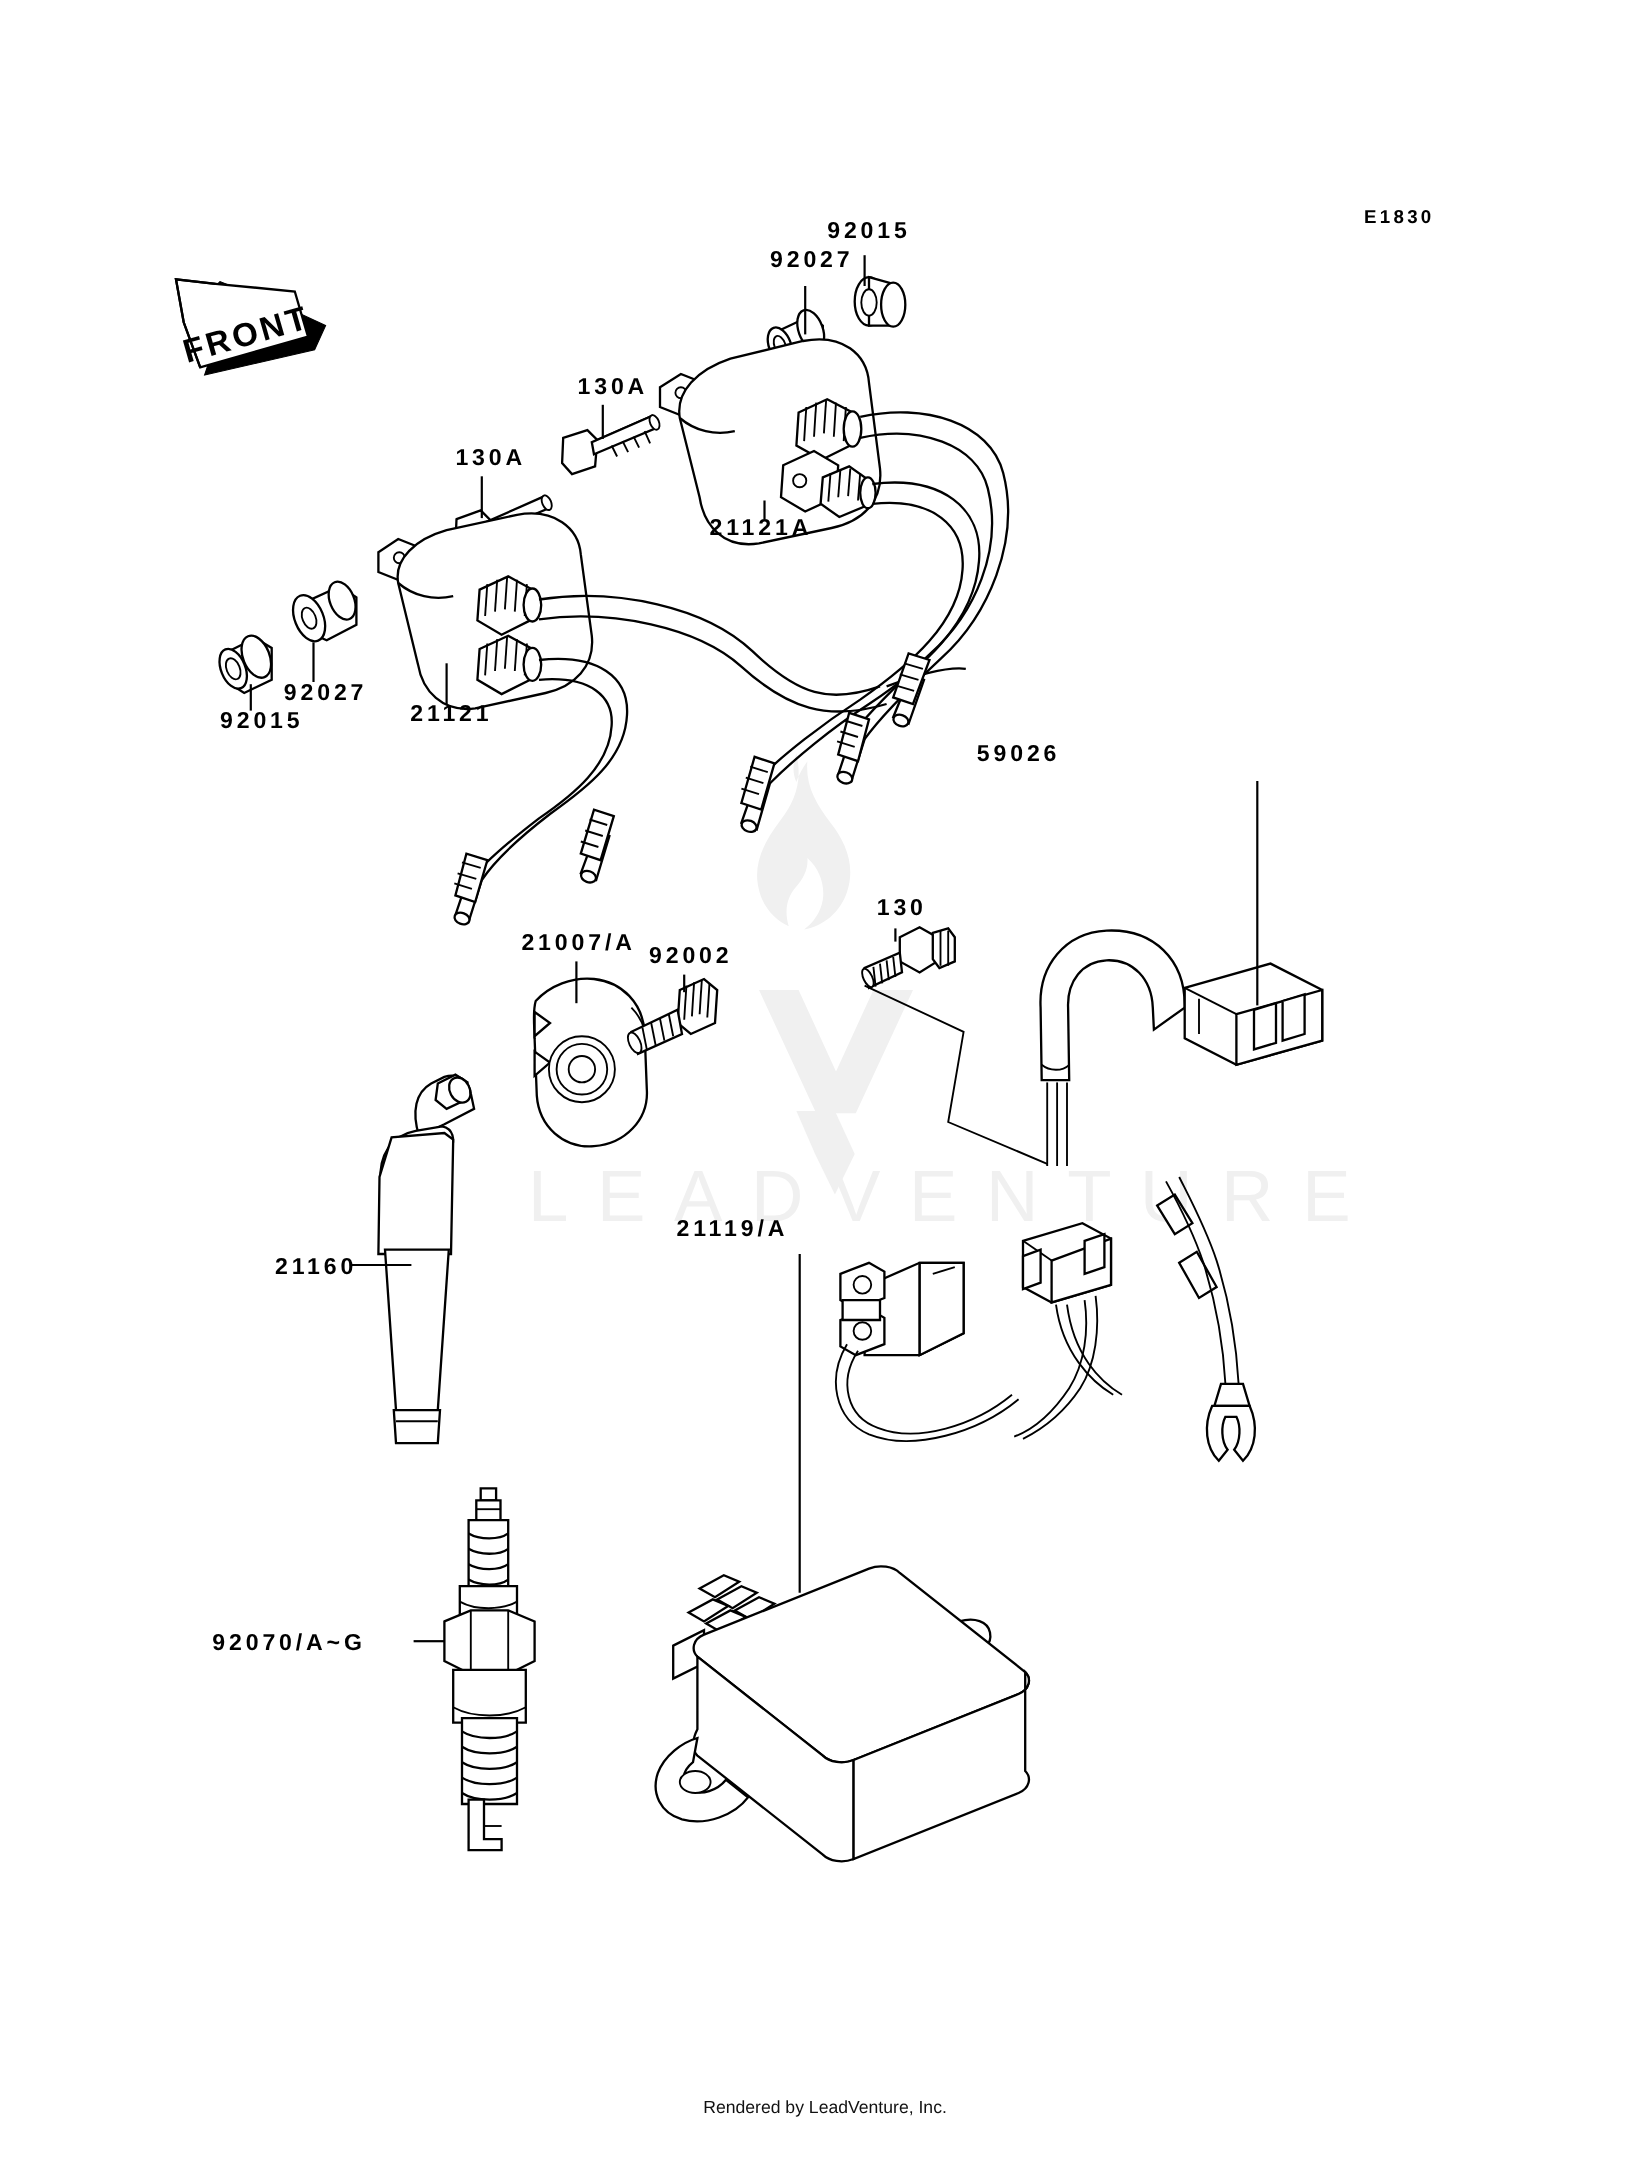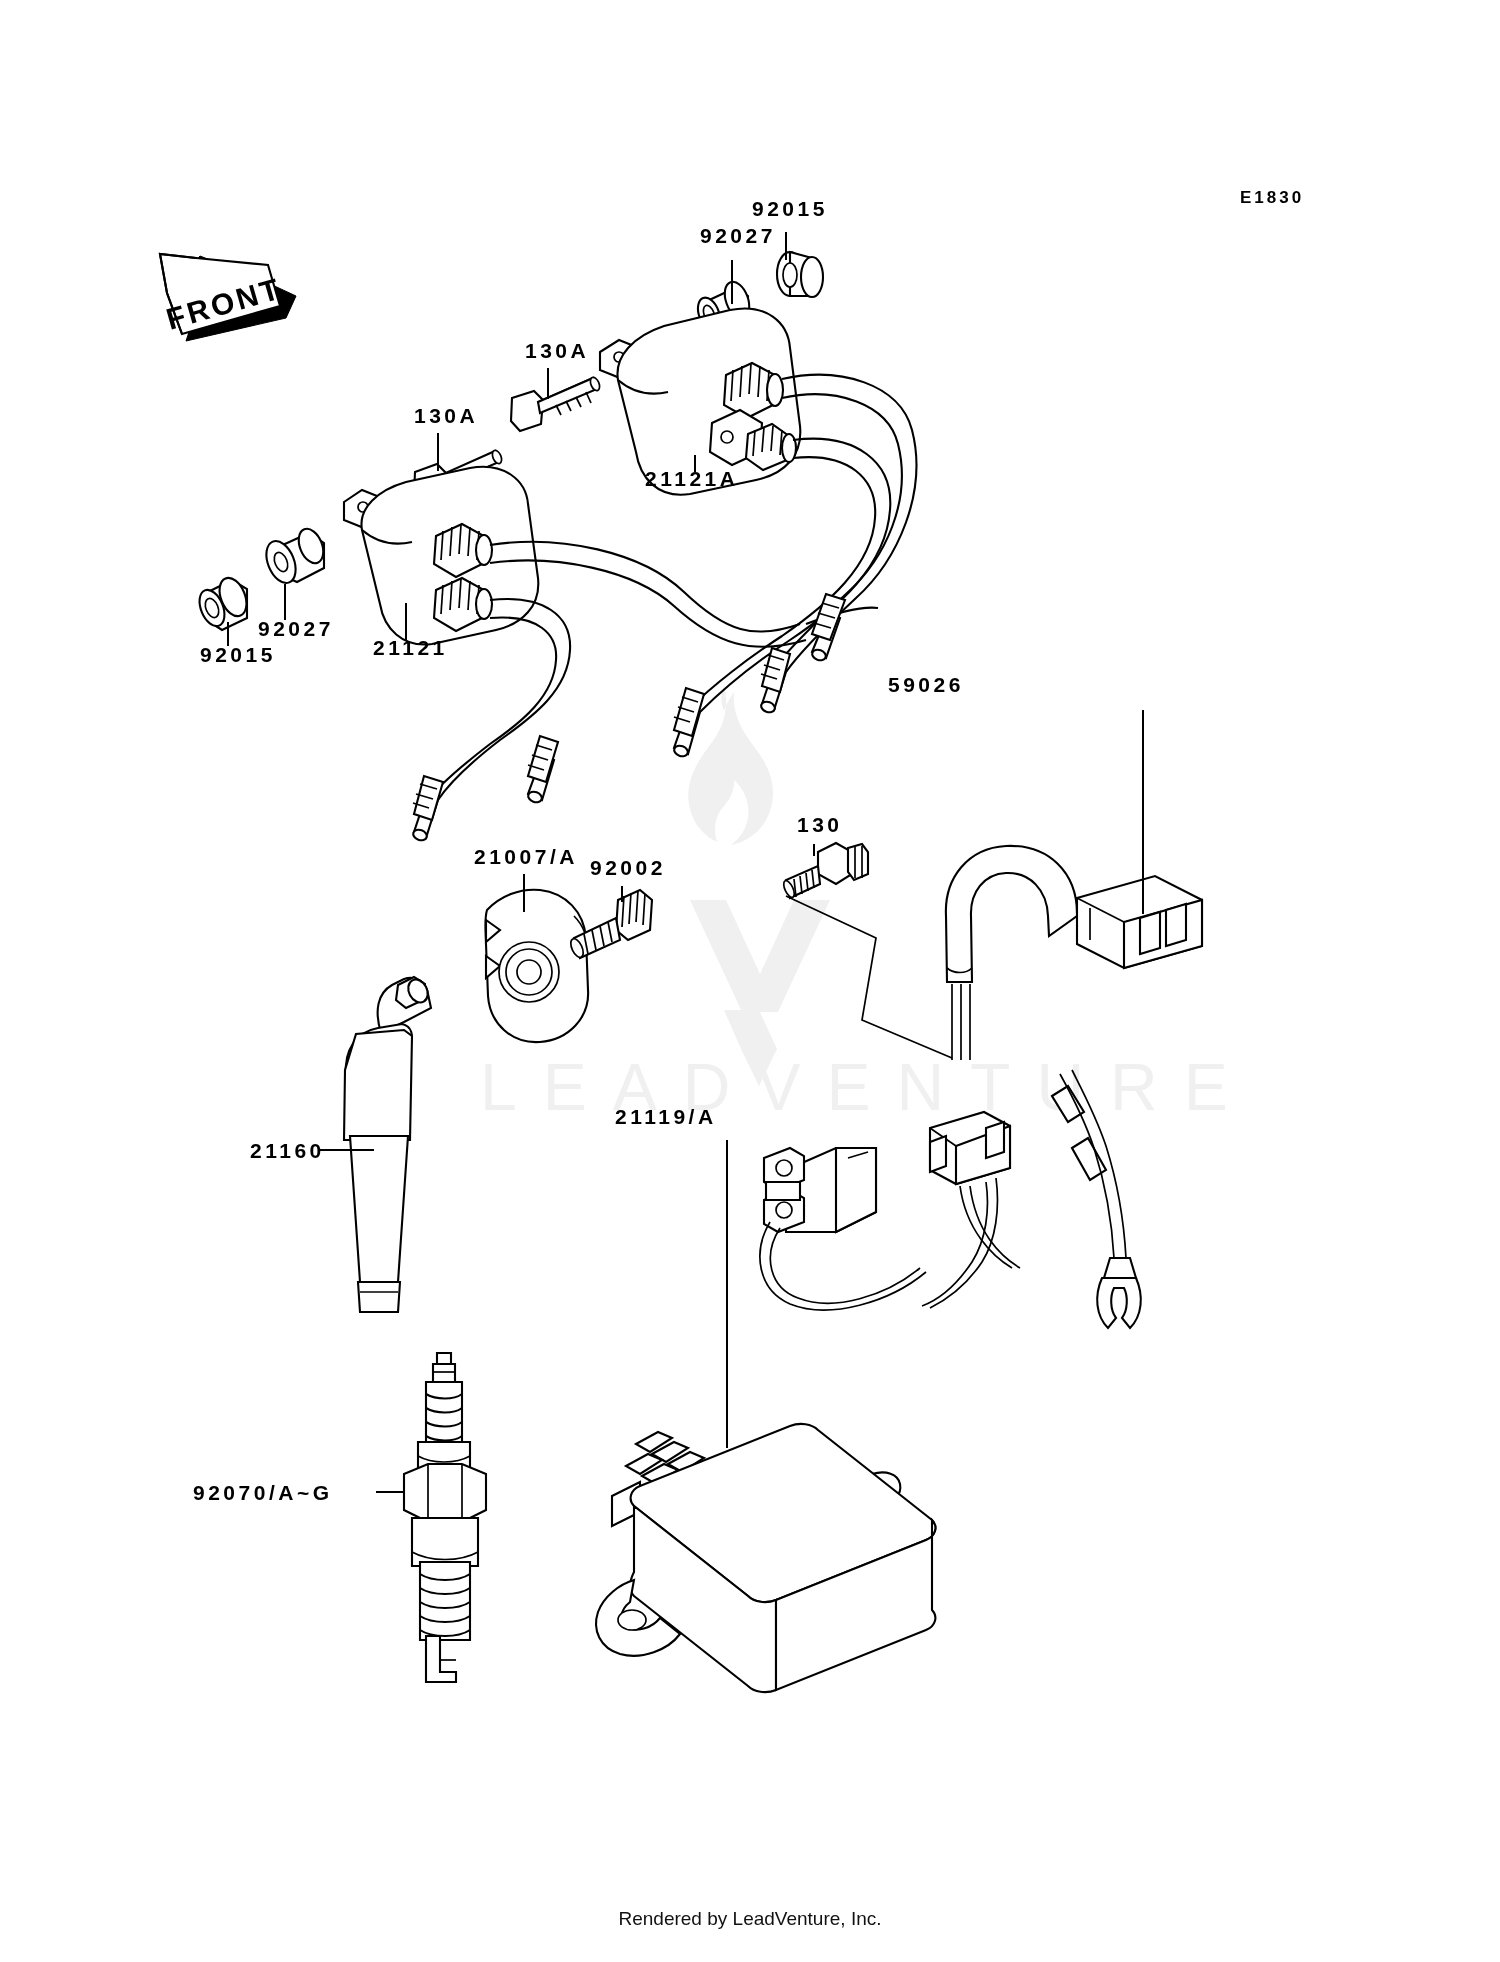--- a/index.html
+++ b/index.html
@@ -47,21 +47,21 @@
     letter-spacing: 3px;
     fill: #000000;
   }
   .footer-text {
     position: absolute;
     left: 0;
     top: 1908px;
     width: 1500px;
     text-align: center;
     font-family: "Liberation Sans", sans-serif;
-    font-size: 19px;
+    font-size: 16px;
     color: #111111;
   }
   .wm-text {
     font-family: "Liberation Sans", sans-serif;
     font-size: 66px;
     letter-spacing: 26px;
     fill: #f0f0f0;
     font-weight: normal;
   }
   .ln { stroke: #000; stroke-width: 2.1; fill: none; }

